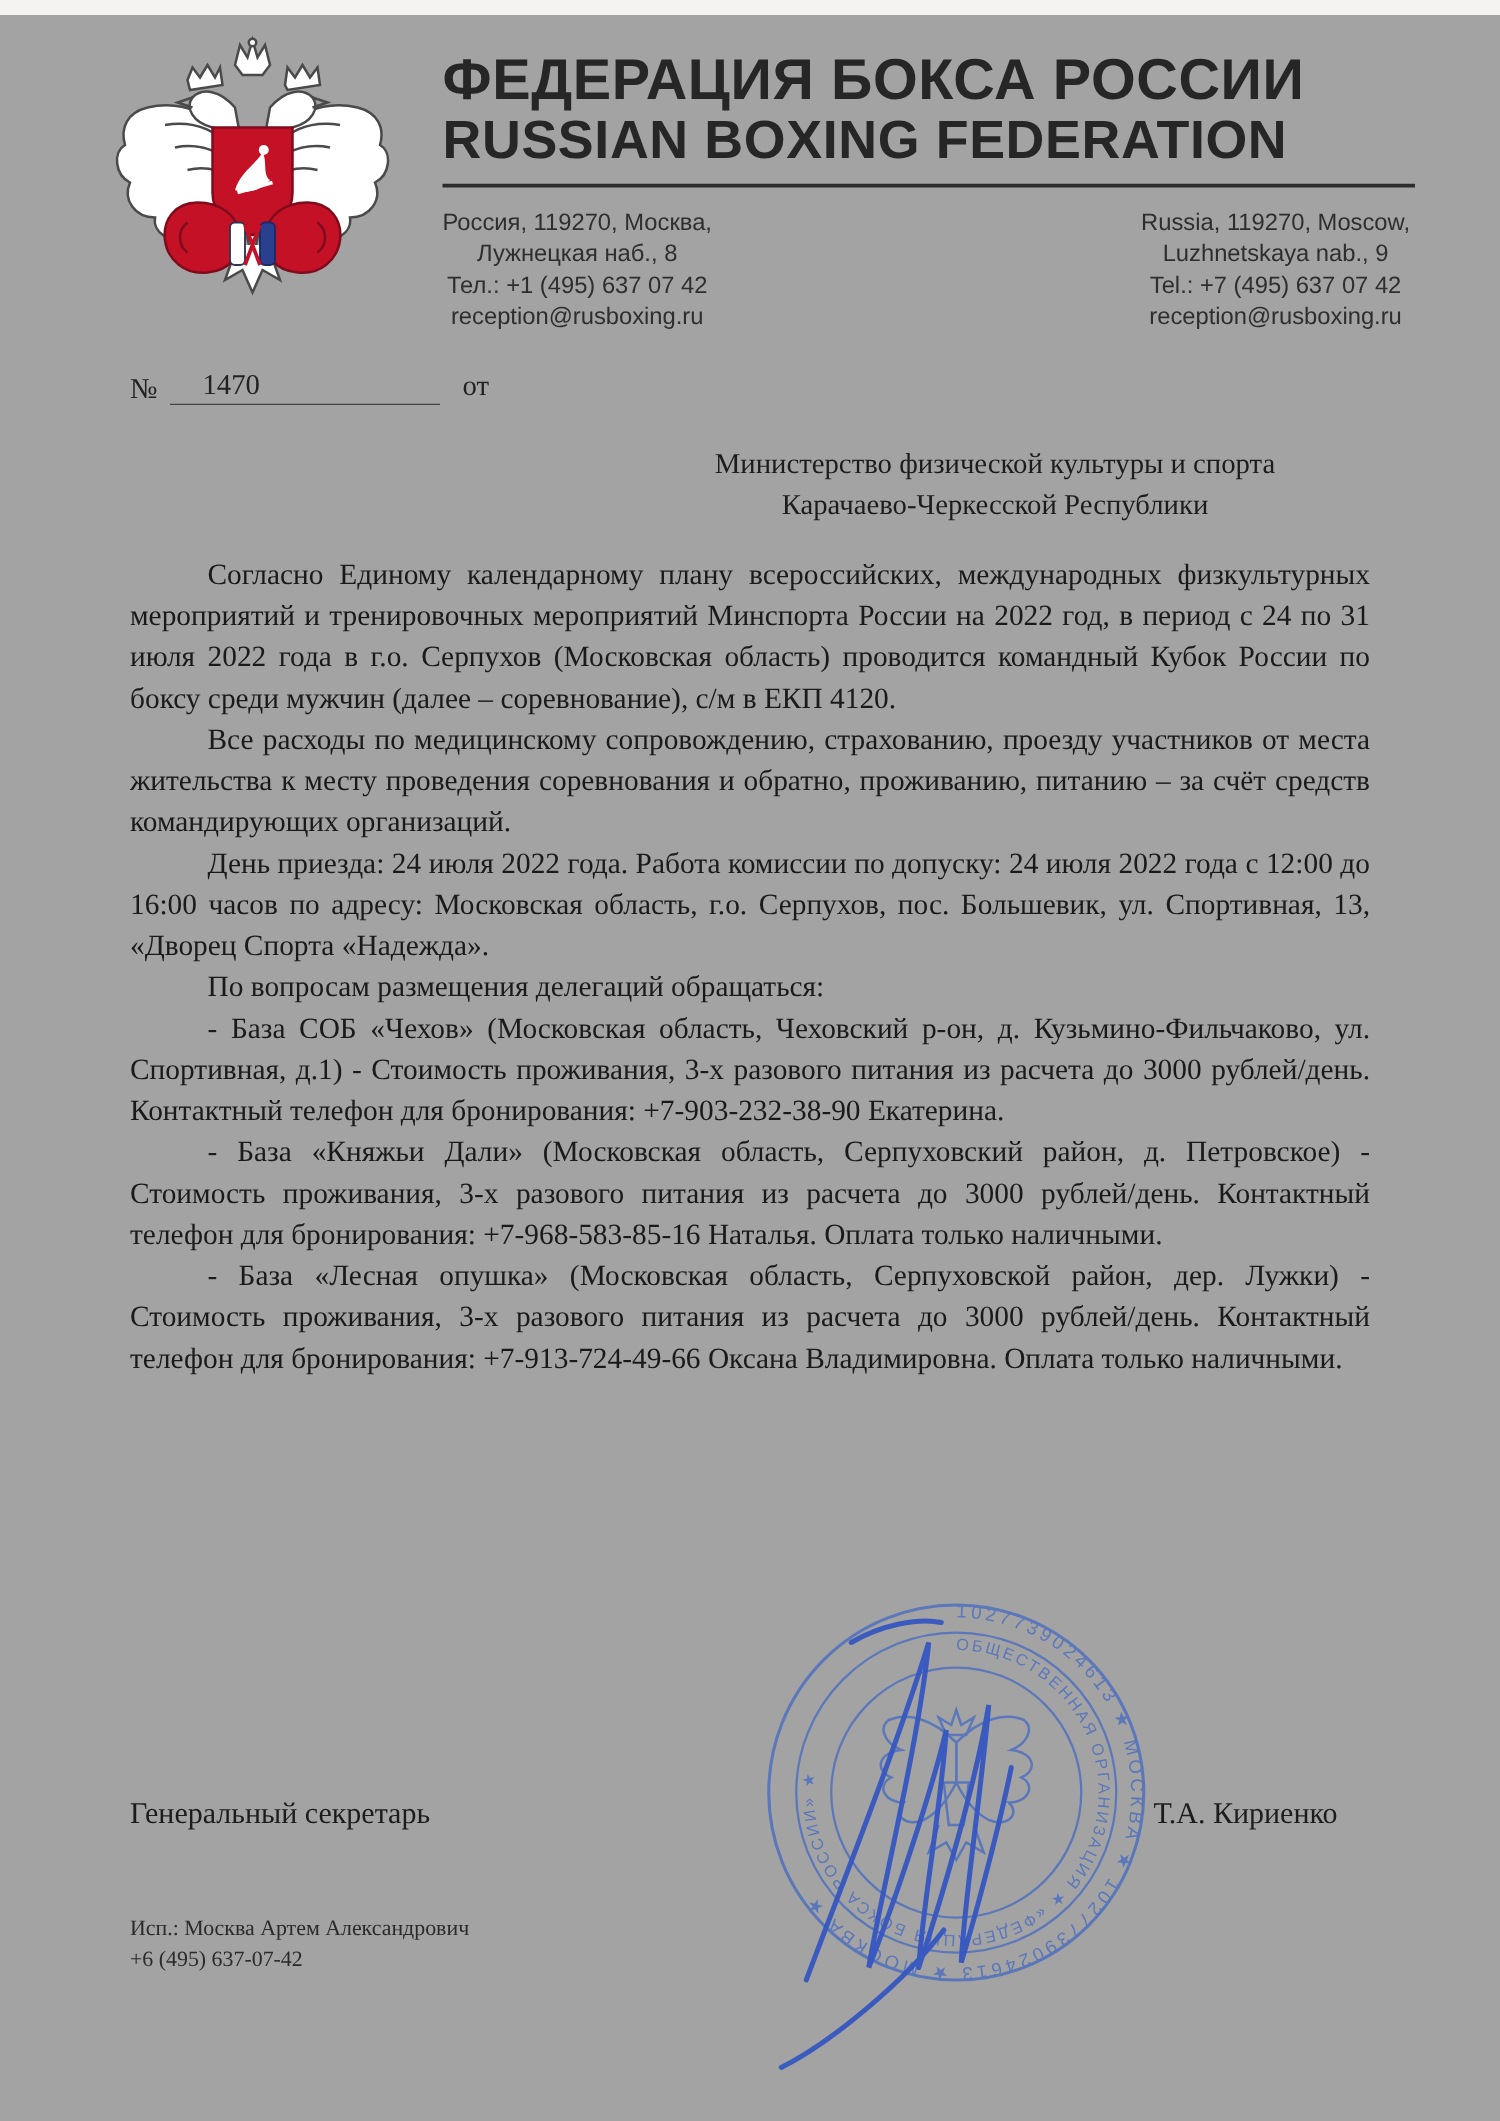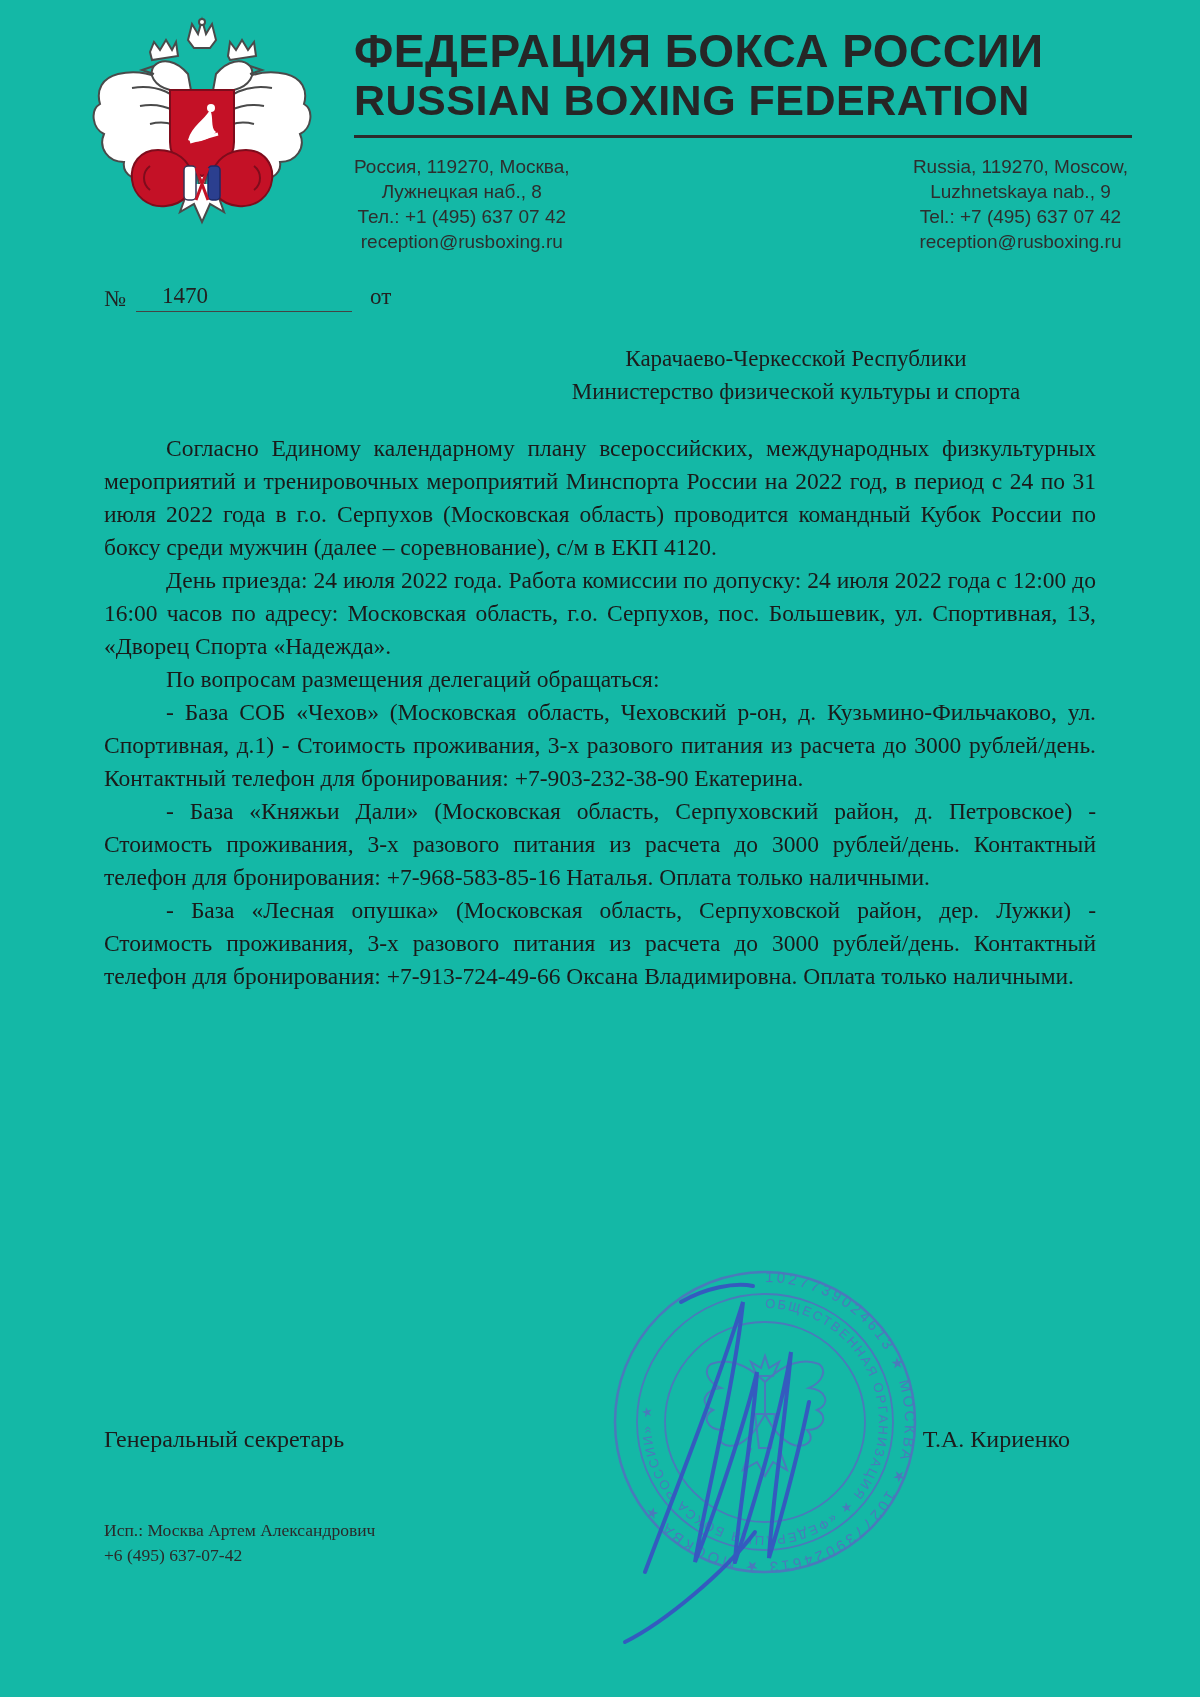--- a/index.html
+++ b/index.html
@@ -5,22 +5,23 @@
   html,body { margin:0; padding:0; }
   body {
     width:1200px; height:1697px;
     background:#f4f3f1;
     font-family:"Liberation Serif", serif;
     color:#1c1c1c;
     position:relative;
   }
   .page {
     position:absolute; inset:0;
-    background:#14b8a6;
+    background:#a3a3a3;
     overflow:hidden;
+    margin-top:12px;
   }
 
   
   .letterhead {
     position:absolute; top:16px; left:92px; right:68px;
     display:flex; align-items:flex-start;
   }
   .logo { width:220px; height:222px; flex:0 0 auto; }
   .title-block { margin-left:42px; flex:1; padding-top:12px; }
   .org-ru {
@@ -169,26 +170,27 @@
     </div>
   </div>
 
   <div class="ref-line">
     <span class="ref-label">№</span>
     <span class="ref-number">1470</span>
     <span class="ref-ot">от</span>
   </div>
 
   <div class="recipient">
+    <div>Министерство физической культуры и спорта</div>
     <div>Карачаево-Черкесской Республики</div>
-    <div>Министерство физической культуры и спорта</div>
   </div>
 
   <div class="body-text">
     <p>Согласно Единому календарному плану всероссийских, международных физкультурных мероприятий и тренировочных мероприятий Минспорта России на 2022 год, в период с 24 по 31 июля 2022 года в г.о. Серпухов (Московская область) проводится командный Кубок России по боксу среди мужчин (далее – соревнование), с/м в ЕКП 4120.</p>
+    <p>Все расходы по медицинскому сопровождению, страхованию, проезду участников от места жительства к месту проведения соревнования и обратно, проживанию, питанию – за счёт средств командирующих организаций.</p>
     <p>День приезда: 24 июля 2022 года. Работа комиссии по допуску: 24 июля 2022 года с 12:00 до 16:00 часов по адресу: Московская область, г.о. Серпухов, пос. Большевик, ул. Спортивная, 13, «Дворец Спорта «Надежда».</p>
     <p>По вопросам размещения делегаций обращаться:</p>
     <p>- База СОБ «Чехов» (Московская область, Чеховский р-он, д. Кузьмино-Фильчаково, ул. Спортивная, д.1) - Стоимость проживания, 3-х разового питания из расчета до 3000 рублей/день. Контактный телефон для бронирования: +7-903-232-38-90 Екатерина.</p>
     <p>- База «Княжьи Дали» (Московская область, Серпуховский район, д. Петровское) - Стоимость проживания, 3-х разового питания из расчета до 3000 рублей/день. Контактный телефон для бронирования: +7-968-583-85-16 Наталья. Оплата только наличными.</p>
     <p>- База «Лесная опушка» (Московская область, Серпуховской район, дер. Лужки) - Стоимость проживания, 3-х разового питания из расчета до 3000 рублей/день. Контактный телефон для бронирования: +7-913-724-49-66 Оксана Владимировна. Оплата только наличными.</p>
   </div>
 
   <div class="stamp-wrap">
     <svg viewBox="0 0 360 440" width="360" height="440">
       <defs>

